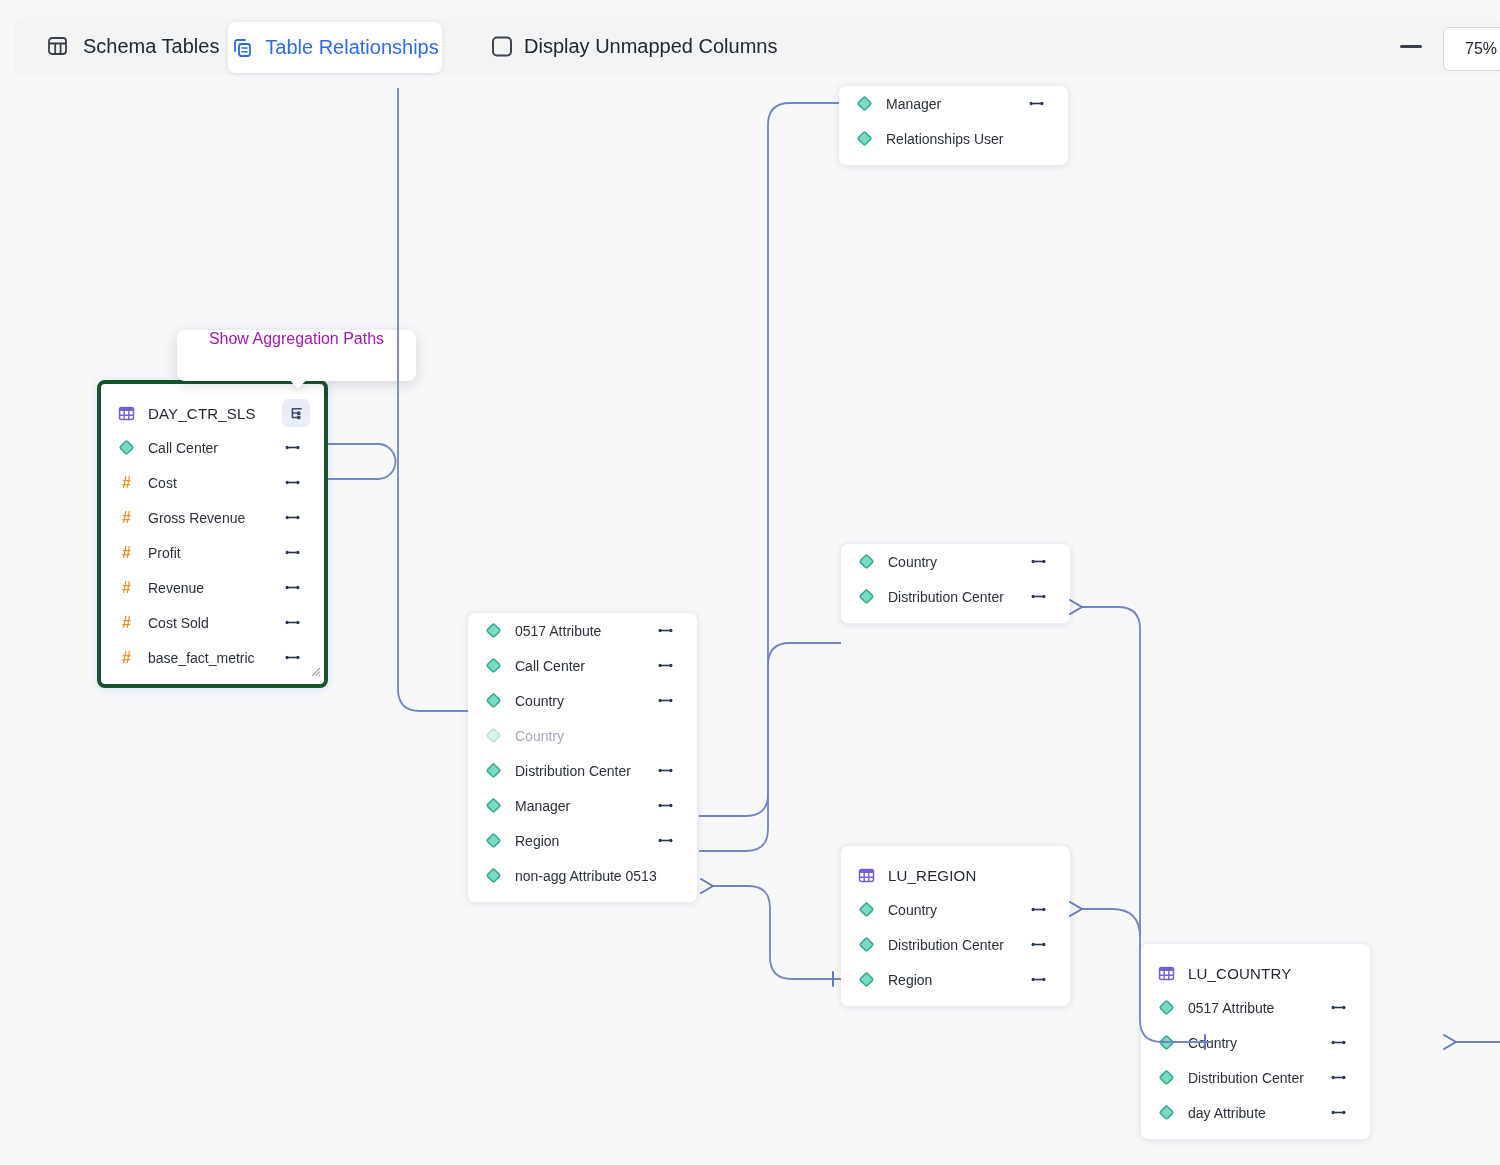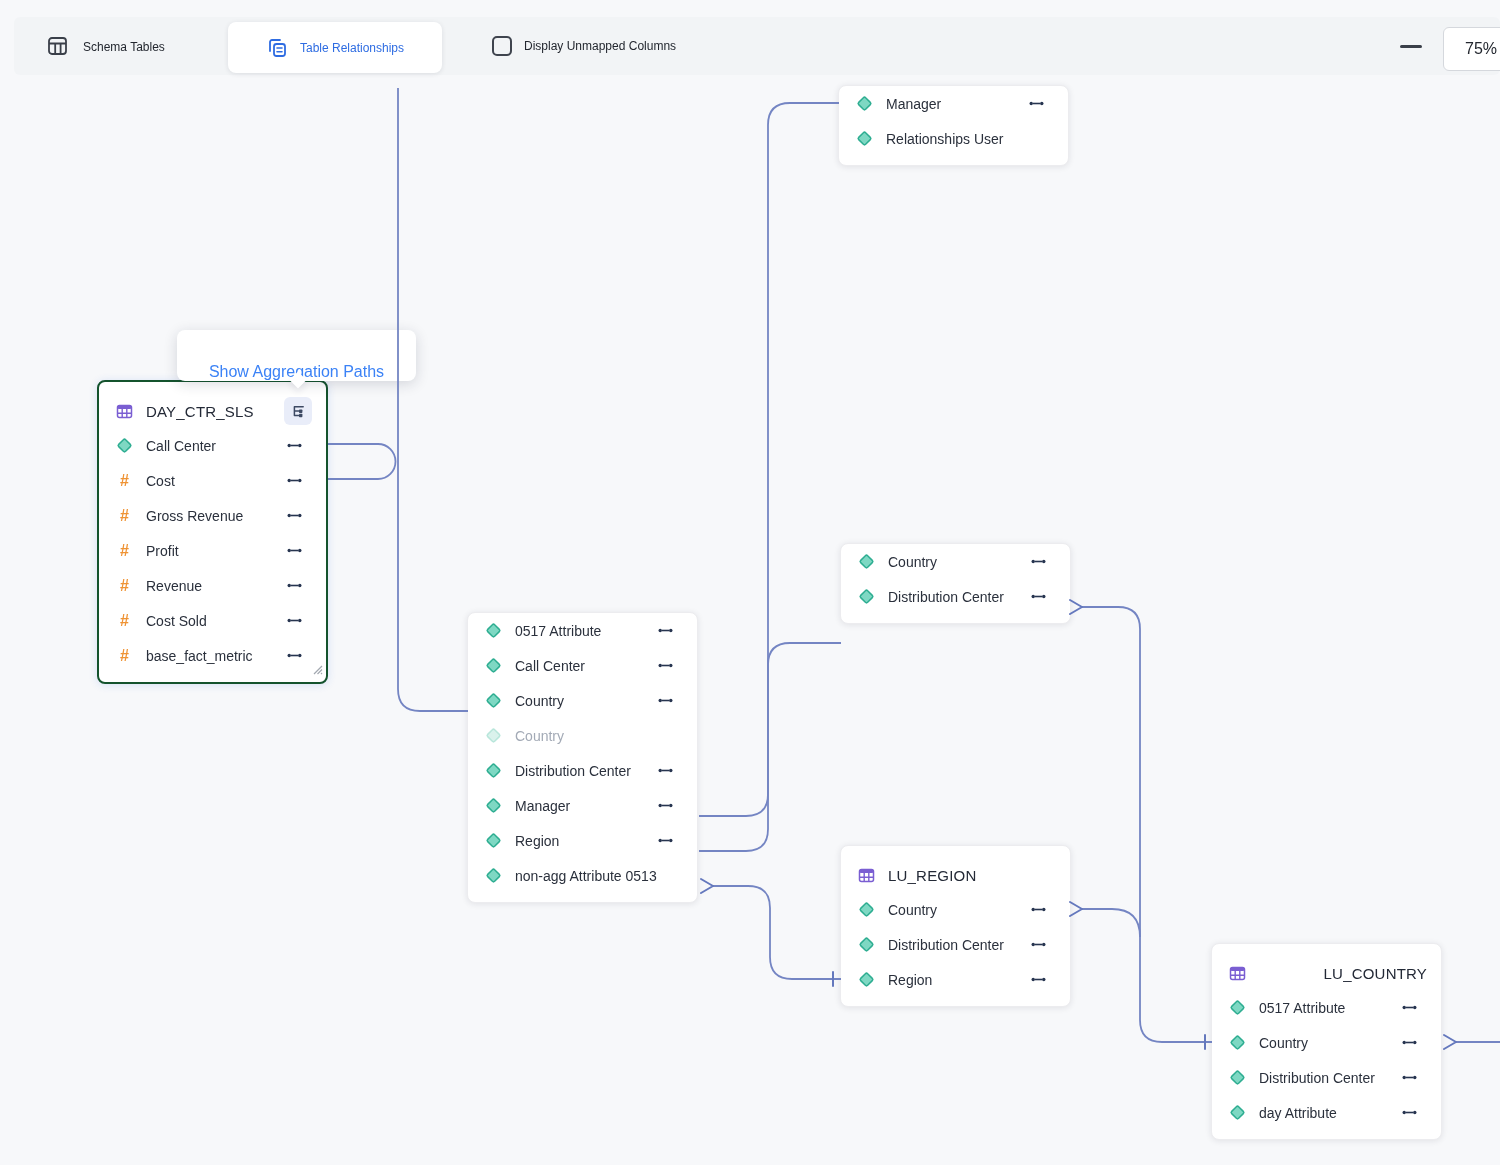--- a/index.html
+++ b/index.html
@@ -8,21 +8,21 @@
     background:#f7f8fa;
     font-family:"Liberation Sans","DejaVu Sans",sans-serif;
     color:#272c36;
   }
   
   .toolbar{
     position:absolute;left:14px;top:17px;right:0;height:58px;
     background:#f2f4f6;border-radius:6px;z-index:4;
   }
   .tb-group{position:absolute;top:50%;transform:translateY(-50%);display:flex;align-items:center;}
-  .tb-label{font-size:12px;color:#23272f;white-space:nowrap;}
+  .tb-label{font-size:20px;color:#23272f;white-space:nowrap;}
   .tb-schema{left:33px;gap:15px;}
   .tb-rel{
     left:214px;top:5px;transform:none;height:51px;width:214px;
     background:#ffffff;border-radius:8px;box-shadow:0 1px 5px rgba(25,30,50,.10);
     justify-content:center;gap:12px;
   }
   .tb-rel .tb-label{color:#2e6ce2;}
   .tb-unmapped{left:478px;gap:12px;cursor:pointer;}
   .checkbox{
     width:20px;height:20px;border:2px solid #3f444e;border-radius:5px;background:transparent;
@@ -39,39 +39,39 @@
   svg.wires{position:absolute;left:0;top:0;z-index:6;pointer-events:none;}
   .wire{fill:none;stroke:#7485c3;stroke-width:1.8px;}
   .wire-end{fill:none;stroke:#6478bd;stroke-width:2px;stroke-linejoin:round;stroke-linecap:round;}
   
   .card{
     position:absolute;width:231px;background:#fff;z-index:2;
     border:1px solid #ececef;border-radius:8px;
     box-shadow:0 1px 6px rgba(25,30,50,.10);
     padding-bottom:9px;box-sizing:border-box;
   }
-  .card.selected{border:2px solid #14532d;box-shadow:0 1px 8px rgba(46,106,227,.16);}
+  .card.selected{border:4px solid #14532d;box-shadow:0 1px 8px rgba(46,106,227,.16);}
   .card-hdr{height:34px;margin-top:12px;display:flex;align-items:center;padding:0 14px 0 17px;gap:13px;}
   .card-title{font-size:15px;font-weight:500;letter-spacing:.2px;color:#232936;white-space:nowrap;flex:1;}
   .card-row{height:35px;display:flex;align-items:center;padding:0 24px 0 17px;gap:13px;}
   .row-label{font-size:14px;color:#2a303c;white-space:nowrap;}
   .card-row.muted .row-label{color:#a3aab6;}
   .hash{width:17px;text-align:center;font-size:16px;font-weight:700;color:#ef9334;line-height:17px;}
   .link-ic{margin-left:auto;display:flex;align-items:center;}
   .agg-btn{
     margin-left:auto;width:28px;height:28px;border-radius:6px;background:#e9edf9;
     display:flex;align-items:center;justify-content:center;cursor:pointer;
   }
   .resize-handle{position:absolute;right:3px;bottom:3px;}
   
   .tooltip{
     position:absolute;left:177px;top:330px;width:239px;height:51px;z-index:5;
     background:#fff;border-radius:8px;box-shadow:0 3px 14px rgba(27,31,59,.16);
-    display:flex;align-items:flex-end;justify-content:center;
-    font-size:16px;color:#3b82f6;white-space:nowrap;
+    display:flex;align-items:flex-start;justify-content:center;
+    font-size:16px;color:#a21caf;white-space:nowrap;
   }
   .tip-arrow{
     position:absolute;left:115px;bottom:-5px;width:12px;height:12px;background:#fff;
     transform:rotate(45deg);box-shadow:3px 3px 6px rgba(27,31,59,.08);
   }
 </style>
 </head>
 <body>
 
 <div class="toolbar">
@@ -414,21 +414,21 @@
         <span class="row-label">Region</span>
         <span class="link-ic">
           <svg width="15" height="9" viewBox="0 0 15 9">
             <circle cx="2.2" cy="4.5" r="1.7" fill="#273550"></circle>
             <circle cx="12.8" cy="4.5" r="1.7" fill="#273550"></circle>
             <path d="M3.8 4.5 H11.2" stroke="#273550" stroke-width="1.6"></path>
           </svg>
         </span>
       </div>
     </div>
-    <div class="card" style="left: 1211px; top: 943px; text-align: right;">
+    <div class="card" style="left: 1140px; top: 943px;">
       <div class="card-hdr">
         <svg width="17" height="17" viewBox="0 0 17 17">
           <rect x="1.5" y="2.5" width="14" height="12" rx="2" fill="none" stroke="#7a5ed2" stroke-width="1.5"></rect>
           <rect x="1.5" y="2.5" width="14" height="3.6" rx="1.6" fill="#7a5ed2"></rect>
           <path d="M6.2 6.1 V14.5 M10.8 6.1 V14.5 M1.5 10.3 H15.5" fill="none" stroke="#7a5ed2" stroke-width="1.4"></path>
         </svg>
         <span class="card-title">LU_COUNTRY</span>
       </div>
       <div class="card-row">
         <svg width="17" height="17" viewBox="0 0 17 17">

